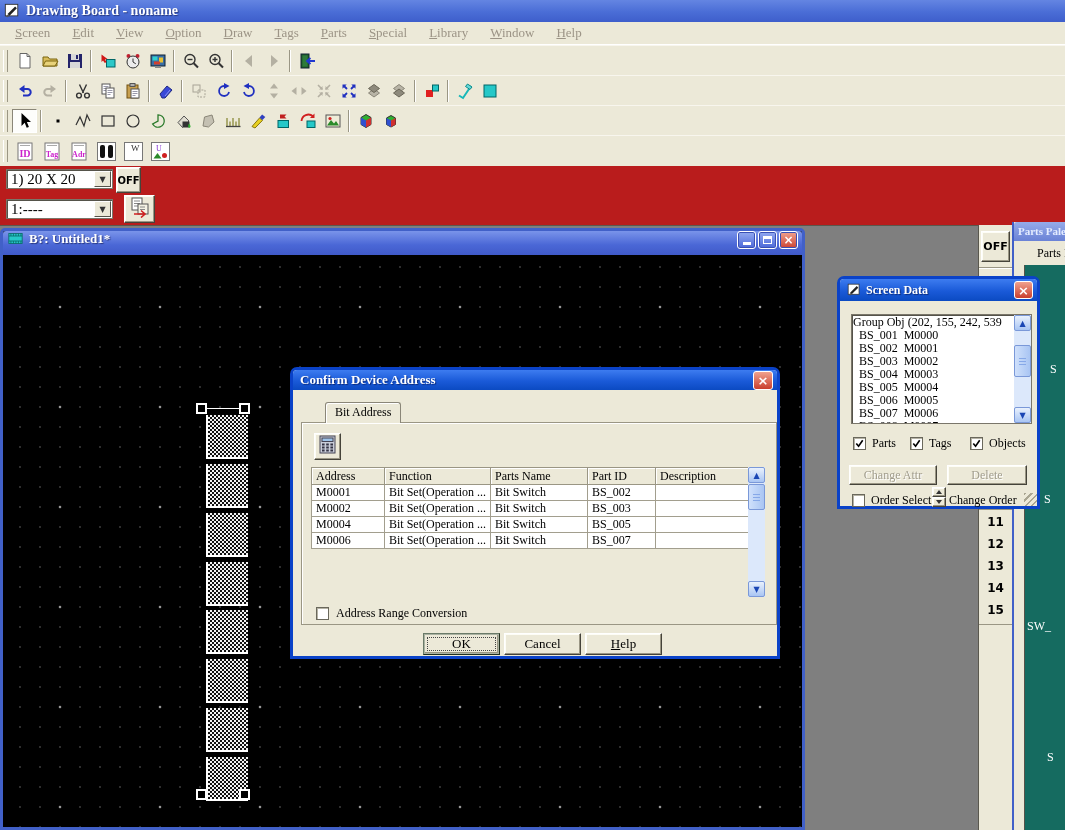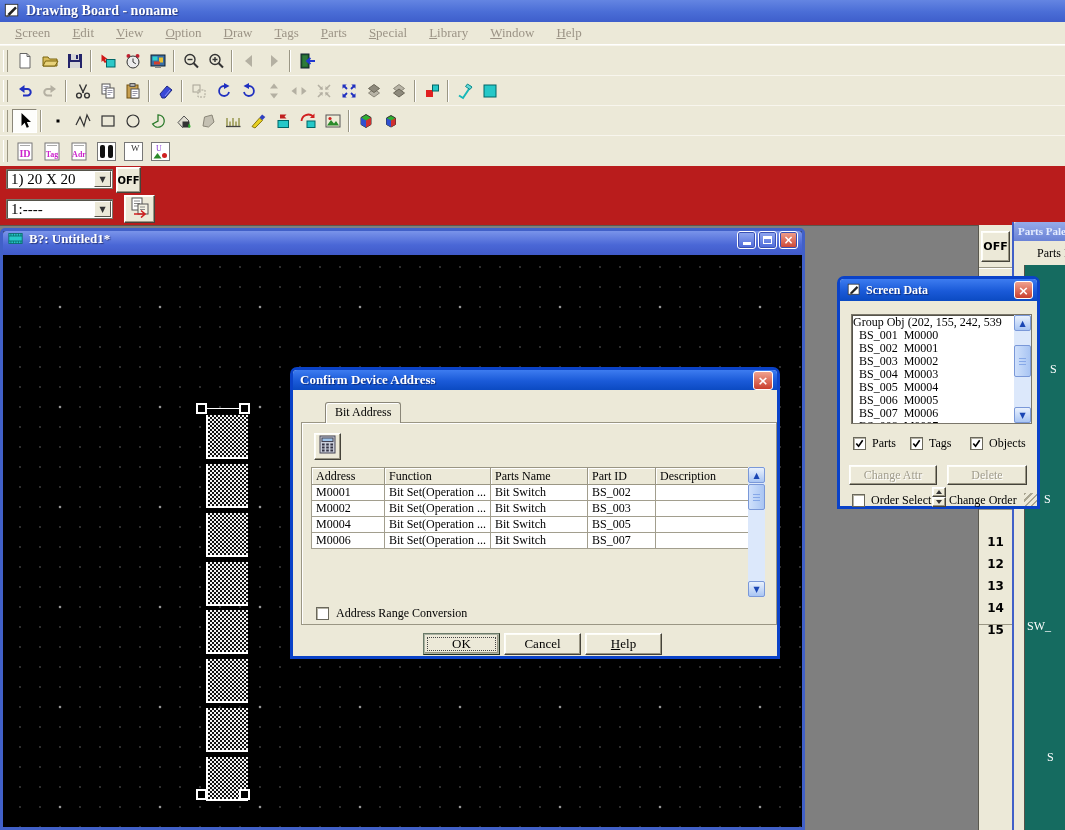--- a/index.html
+++ b/index.html
@@ -143,21 +143,21 @@
   .resizegrip { position:absolute; right:0; bottom:0; width:13px; height:13px;
     background:repeating-linear-gradient(-45deg, transparent 0 3px, #aaa692 3px 4.5px); }
 
   
   .rstrip { position:absolute; left:978px; top:225px; width:34px; height:605px; background:#ece9d8;
     border-left:1px solid #5a584e; z-index:1; }
   .offbtn-r { position:absolute; left:2px; top:6px; width:29px; height:31px; font-weight:bold;
     font-size:11px; font-family:"DejaVu Sans",sans-serif; }
   .rstrip .div1 { position:absolute; left:0; top:42px; width:100%; height:2px;
     border-top:1px solid #9a9684; border-bottom:1px solid #fff; }
-  .numcol { position:absolute; left:2px; top:286px; width:29px;margin-top:20px; }
+  .numcol { position:absolute; left:2px; top:286px; width:29px; }
   .numcell { height:22px; text-align:center; font-family:"DejaVu Sans",sans-serif;
     font-weight:bold; font-size:12px; line-height:22px; }
   .numcol-frame { position:absolute; left:0; top:284px; width:33px; height:116px;
     border-top:1px solid #9a9684; border-bottom:1px solid #9a9684; }
   .palwin { position:absolute; left:1012px; top:222px; width:53px; height:608px; background:#ece9d8; z-index:1;
     border-left:2px solid #4160c8; }
   .paltitle { height:19px; background:linear-gradient(180deg,#95abe9,#6a82d6);
     color:#e4ecff; font-size:11px; font-weight:bold; line-height:19px; padding-left:4px;
     white-space:nowrap; overflow:hidden; border-radius:3px 0 0 0; }
   .palfile { height:24px; font-size:12px; line-height:24px; padding-left:23px; white-space:nowrap; }

